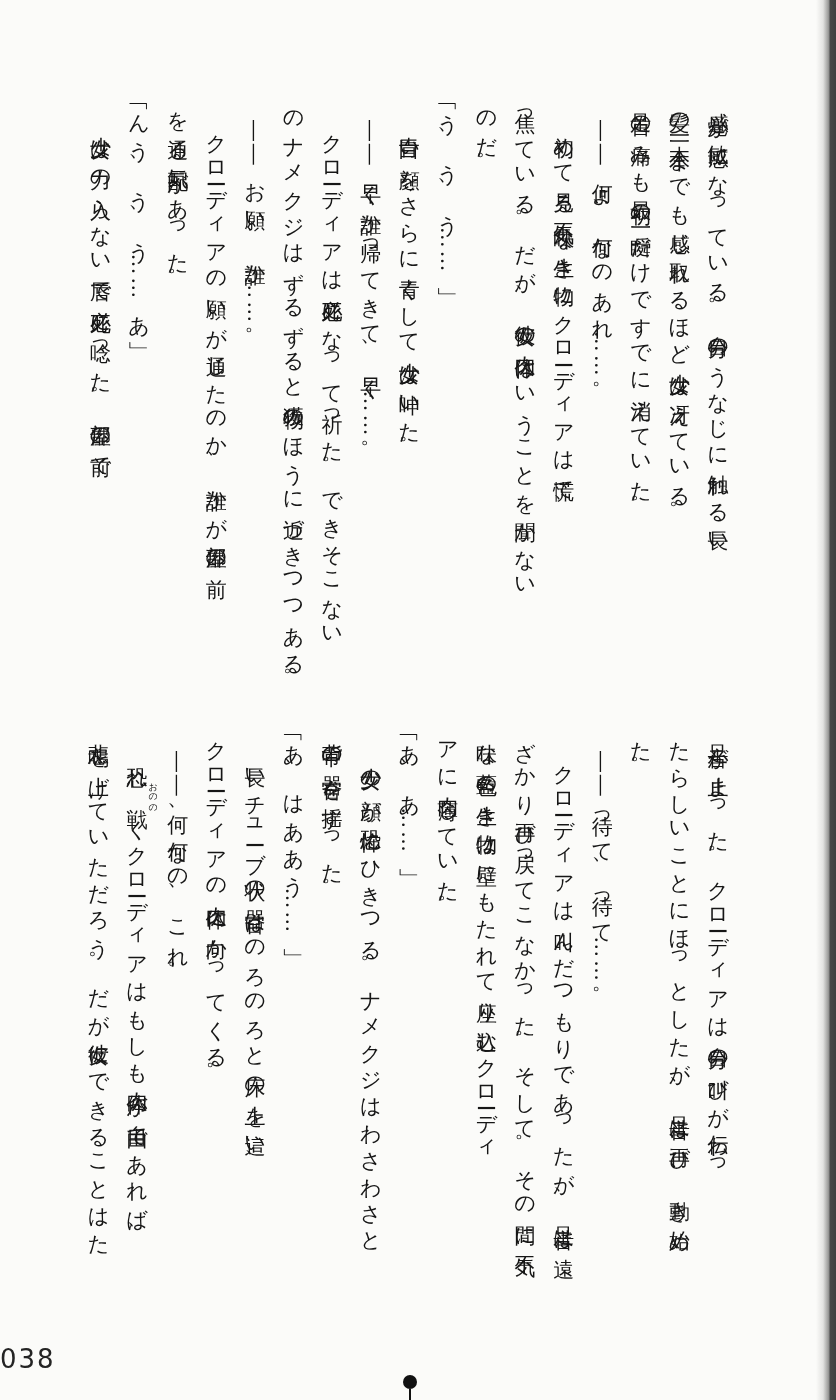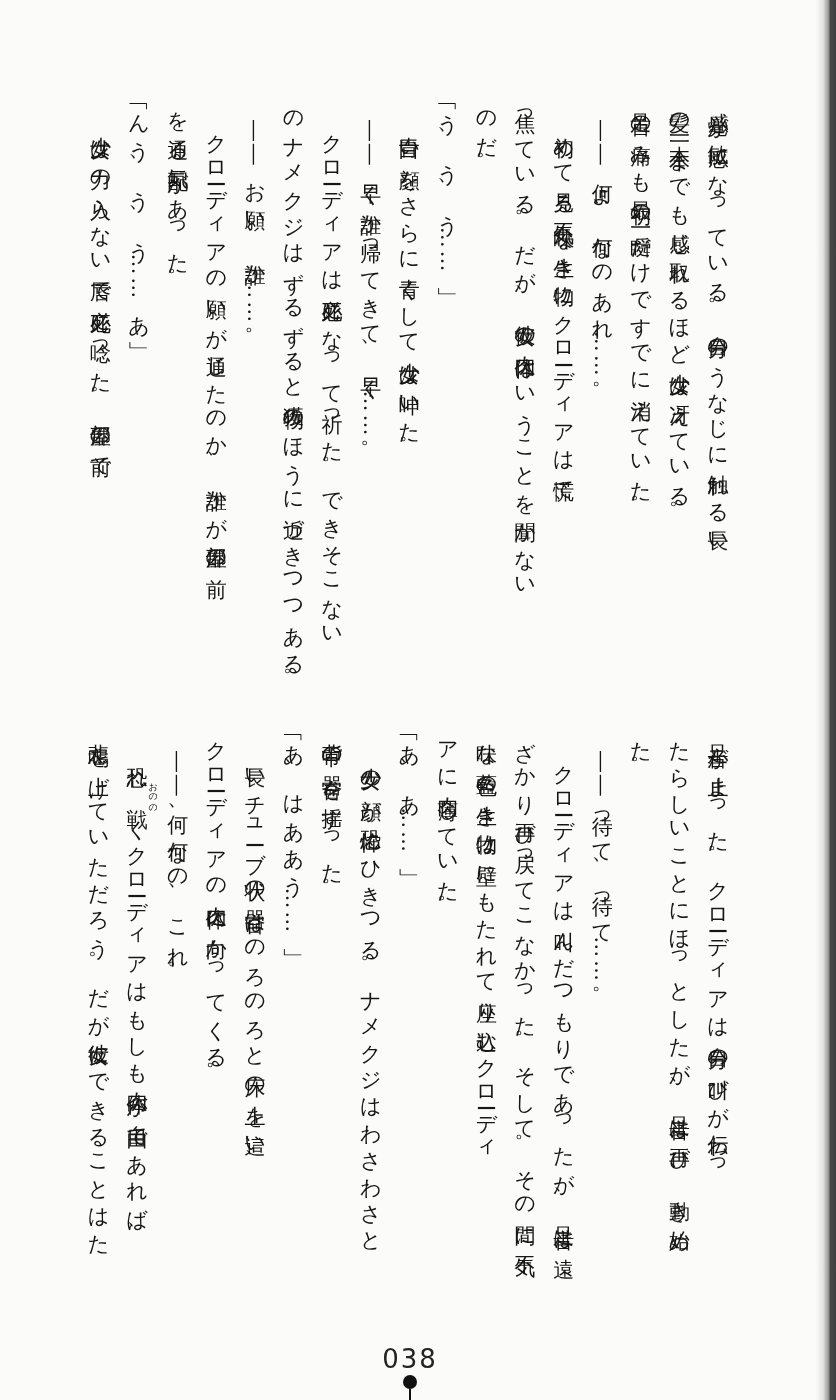--- a/index.html
+++ b/index.html
@@ -43,21 +43,20 @@
   rt {
     font-size: 9px;
     letter-spacing: 0.5px;
     font-family: "DejaVu Serif", serif;
   }
   
   .footer {
     position: absolute;
     left: 0; right: 16px;
     top: 1346px;
-    text-align: center;
   }
   .page-number {
     display: inline-block;
     font-family: "DejaVu Sans", sans-serif;
     font-size: 26px;
     letter-spacing: 2px;
     color: #242424;
     line-height: 1;
   }
   .pin-ornament {

